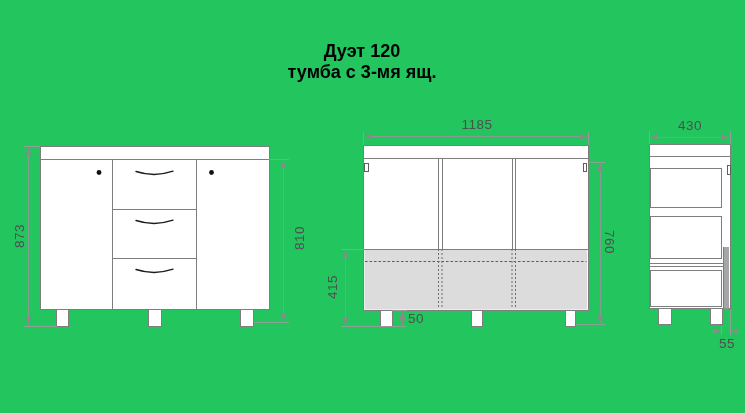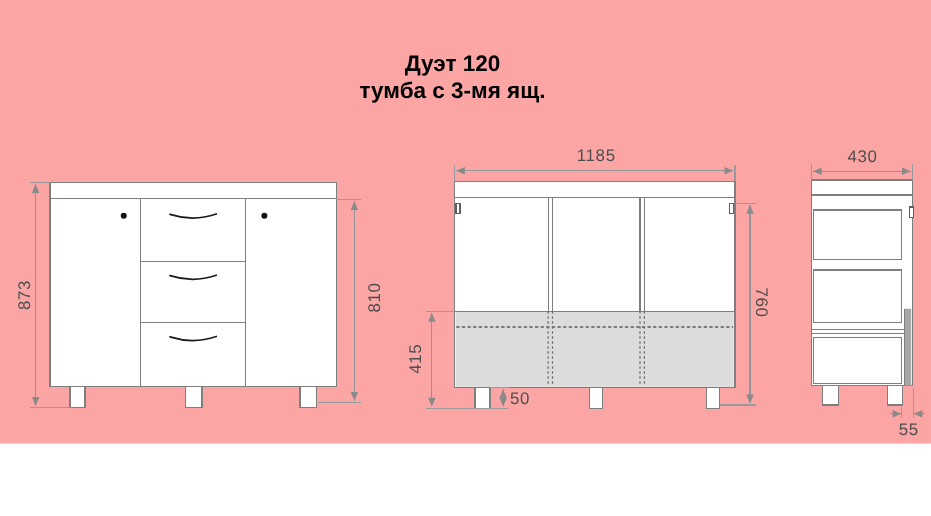--- a/index.html
+++ b/index.html
@@ -1,16 +1,16 @@
 <!DOCTYPE html>
 <html><head>
 <meta charset="utf-8">
 <style>
   html,body{margin:0;padding:0;background:#fff;}
-  .canvas{position:relative;width:745px;height:355px;background:#fca5a5;overflow:hidden;
+  .canvas{position:relative;width:745px;height:413px;background:#22c55e;overflow:hidden;
           font-family:"Liberation Sans",sans-serif;}
   svg{display:block;}
   .title-txt{font-family:"Liberation Sans",sans-serif;font-size:18px;font-weight:bold;fill:#000;}
   .dimtxt{font-family:"Liberation Sans",sans-serif;font-size:13.5px;fill:#4f4f4f;letter-spacing:.5px;}
   .ln{stroke:#7e7e7e;stroke-width:1;fill:none;shape-rendering:crispEdges;}
   .panel{fill:#ffffff;stroke:#7e7e7e;stroke-width:1;shape-rendering:crispEdges;}
   .dim{stroke:#949494;stroke-width:.9;fill:none;shape-rendering:crispEdges;}
   .ext{stroke:#9a9a9a;stroke-width:.9;fill:none;shape-rendering:crispEdges;}
   .dash{stroke:#5c5c5c;stroke-width:1.2;stroke-dasharray:2.6 1.9;fill:none;}
   .dashv{stroke:#6e6e6e;stroke-width:1;stroke-dasharray:2 2;fill:none;}

